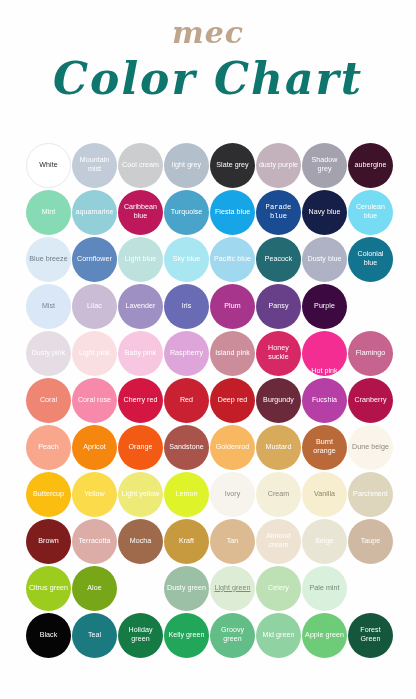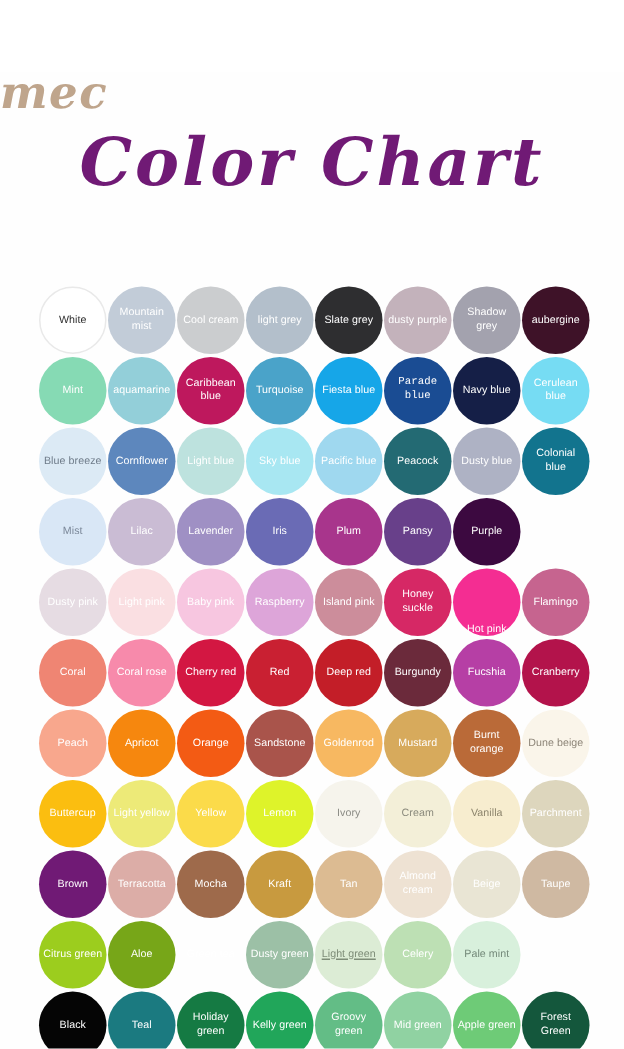--- a/index.html
+++ b/index.html
@@ -17,40 +17,40 @@
   }
   .page {
     width: 416px;
     height: 699px;
     position: relative;
     background: #fefefe;
   }
 
   
   .brand {
-    text-align: left;
+    text-align: center;
+    padding-top: 18px;
     font-family: "DejaVu Serif", serif;
     font-style: italic;
     font-weight: 700;
     font-size: 30px;
     letter-spacing: 1px;
     color: #bfa58c;
     line-height: 1;
     user-select: none;
-    margin-top: 48px;
   }
   .chart-title {
     text-align: center;
     margin-top: 8px;
     font-family: "DejaVu Serif", serif;
     font-style: italic;
     font-weight: 700;
     font-size: 44px;
     letter-spacing: 2px;
-    color: #701a75;
+    color: #0f766e;
     line-height: 1.05;
   }
 
   
   .grid {
     position: absolute;
     top: 142px;
     left: 0;
     right: 0;
     padding: 0 26px;
@@ -277,44 +277,44 @@
           <span class="label" style="color: rgb(255, 255, 255);">Burnt orange</span>
         </div>
         <div class="swatch" style="background: rgb(250, 245, 234);">
           <span class="label" style="color: rgb(141, 133, 120);">Dune beige</span>
         </div>
       </div>
       <div class="row">
         <div class="swatch" style="background: rgb(251, 190, 16);">
           <span class="label" style="color: rgb(255, 255, 255);">Buttercup</span>
         </div>
+        <div class="swatch" style="background: rgb(251, 219, 74);">
+          <span class="label" style="color: rgb(255, 255, 255);">Yellow</span>
+        </div>
         <div class="swatch" style="background: rgb(237, 234, 120);">
           <span class="label" style="color: rgb(255, 255, 255);">Light yellow</span>
         </div>
-        <div class="swatch" style="background: rgb(251, 219, 74);">
-          <span class="label" style="color: rgb(255, 255, 255);">Yellow</span>
-        </div>
         <div class="swatch" style="background: rgb(222, 243, 42);">
           <span class="label" style="color: rgb(255, 255, 255);">Lemon</span>
         </div>
         <div class="swatch" style="background: rgb(246, 244, 236);">
           <span class="label" style="color: rgb(139, 139, 133);">Ivory</span>
         </div>
         <div class="swatch" style="background: rgb(243, 239, 216);">
           <span class="label" style="color: rgb(139, 139, 125);">Cream</span>
         </div>
         <div class="swatch" style="background: rgb(247, 237, 207);">
           <span class="label" style="color: rgb(141, 133, 109);">Vanilla</span>
         </div>
         <div class="swatch" style="background: rgb(221, 214, 189);">
           <span class="label" style="color: rgb(255, 255, 255);">Parchment</span>
         </div>
       </div>
       <div class="row">
-        <div class="swatch" style="background: #701a75;">
+        <div class="swatch" style="background: #7f1d1d;">
           <span class="label" style="color: rgb(255, 255, 255);">Brown</span>
         </div>
         <div class="swatch" style="background: rgb(220, 173, 167);">
           <span class="label" style="color: rgb(255, 255, 255);">Terracotta</span>
         </div>
         <div class="swatch" style="background: rgb(158, 106, 75);">
           <span class="label" style="color: rgb(255, 255, 255);">Mocha</span>
         </div>
         <div class="swatch" style="background: rgb(200, 154, 63);">
           <span class="label" style="color: rgb(255, 255, 255);">Kraft</span>

